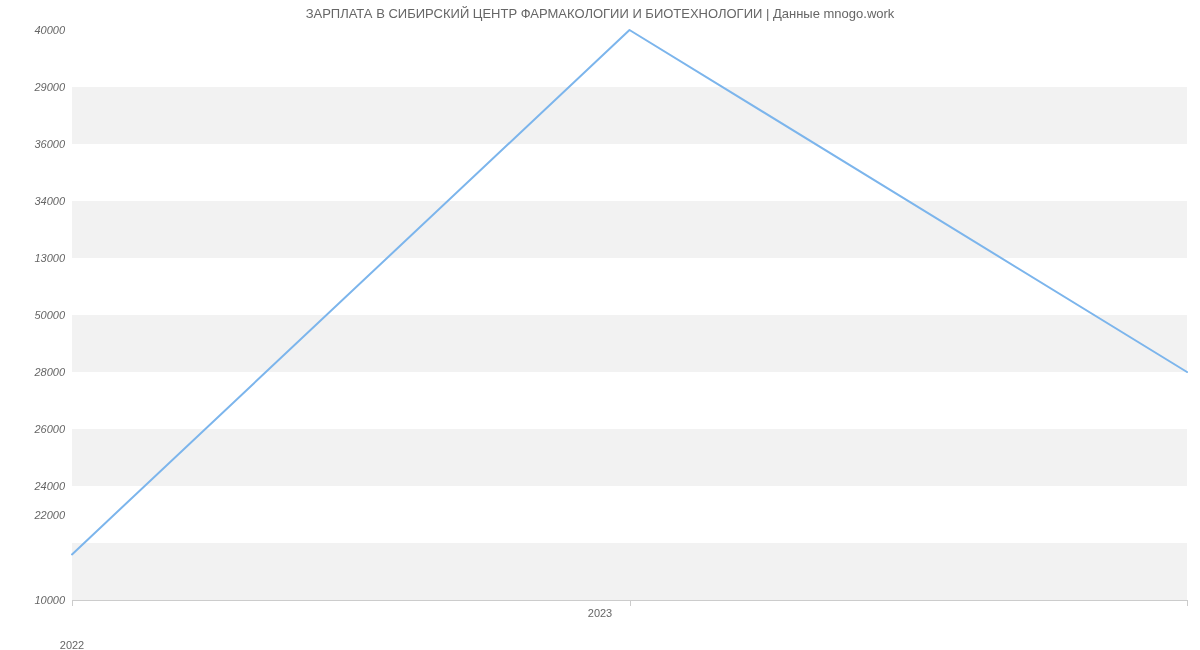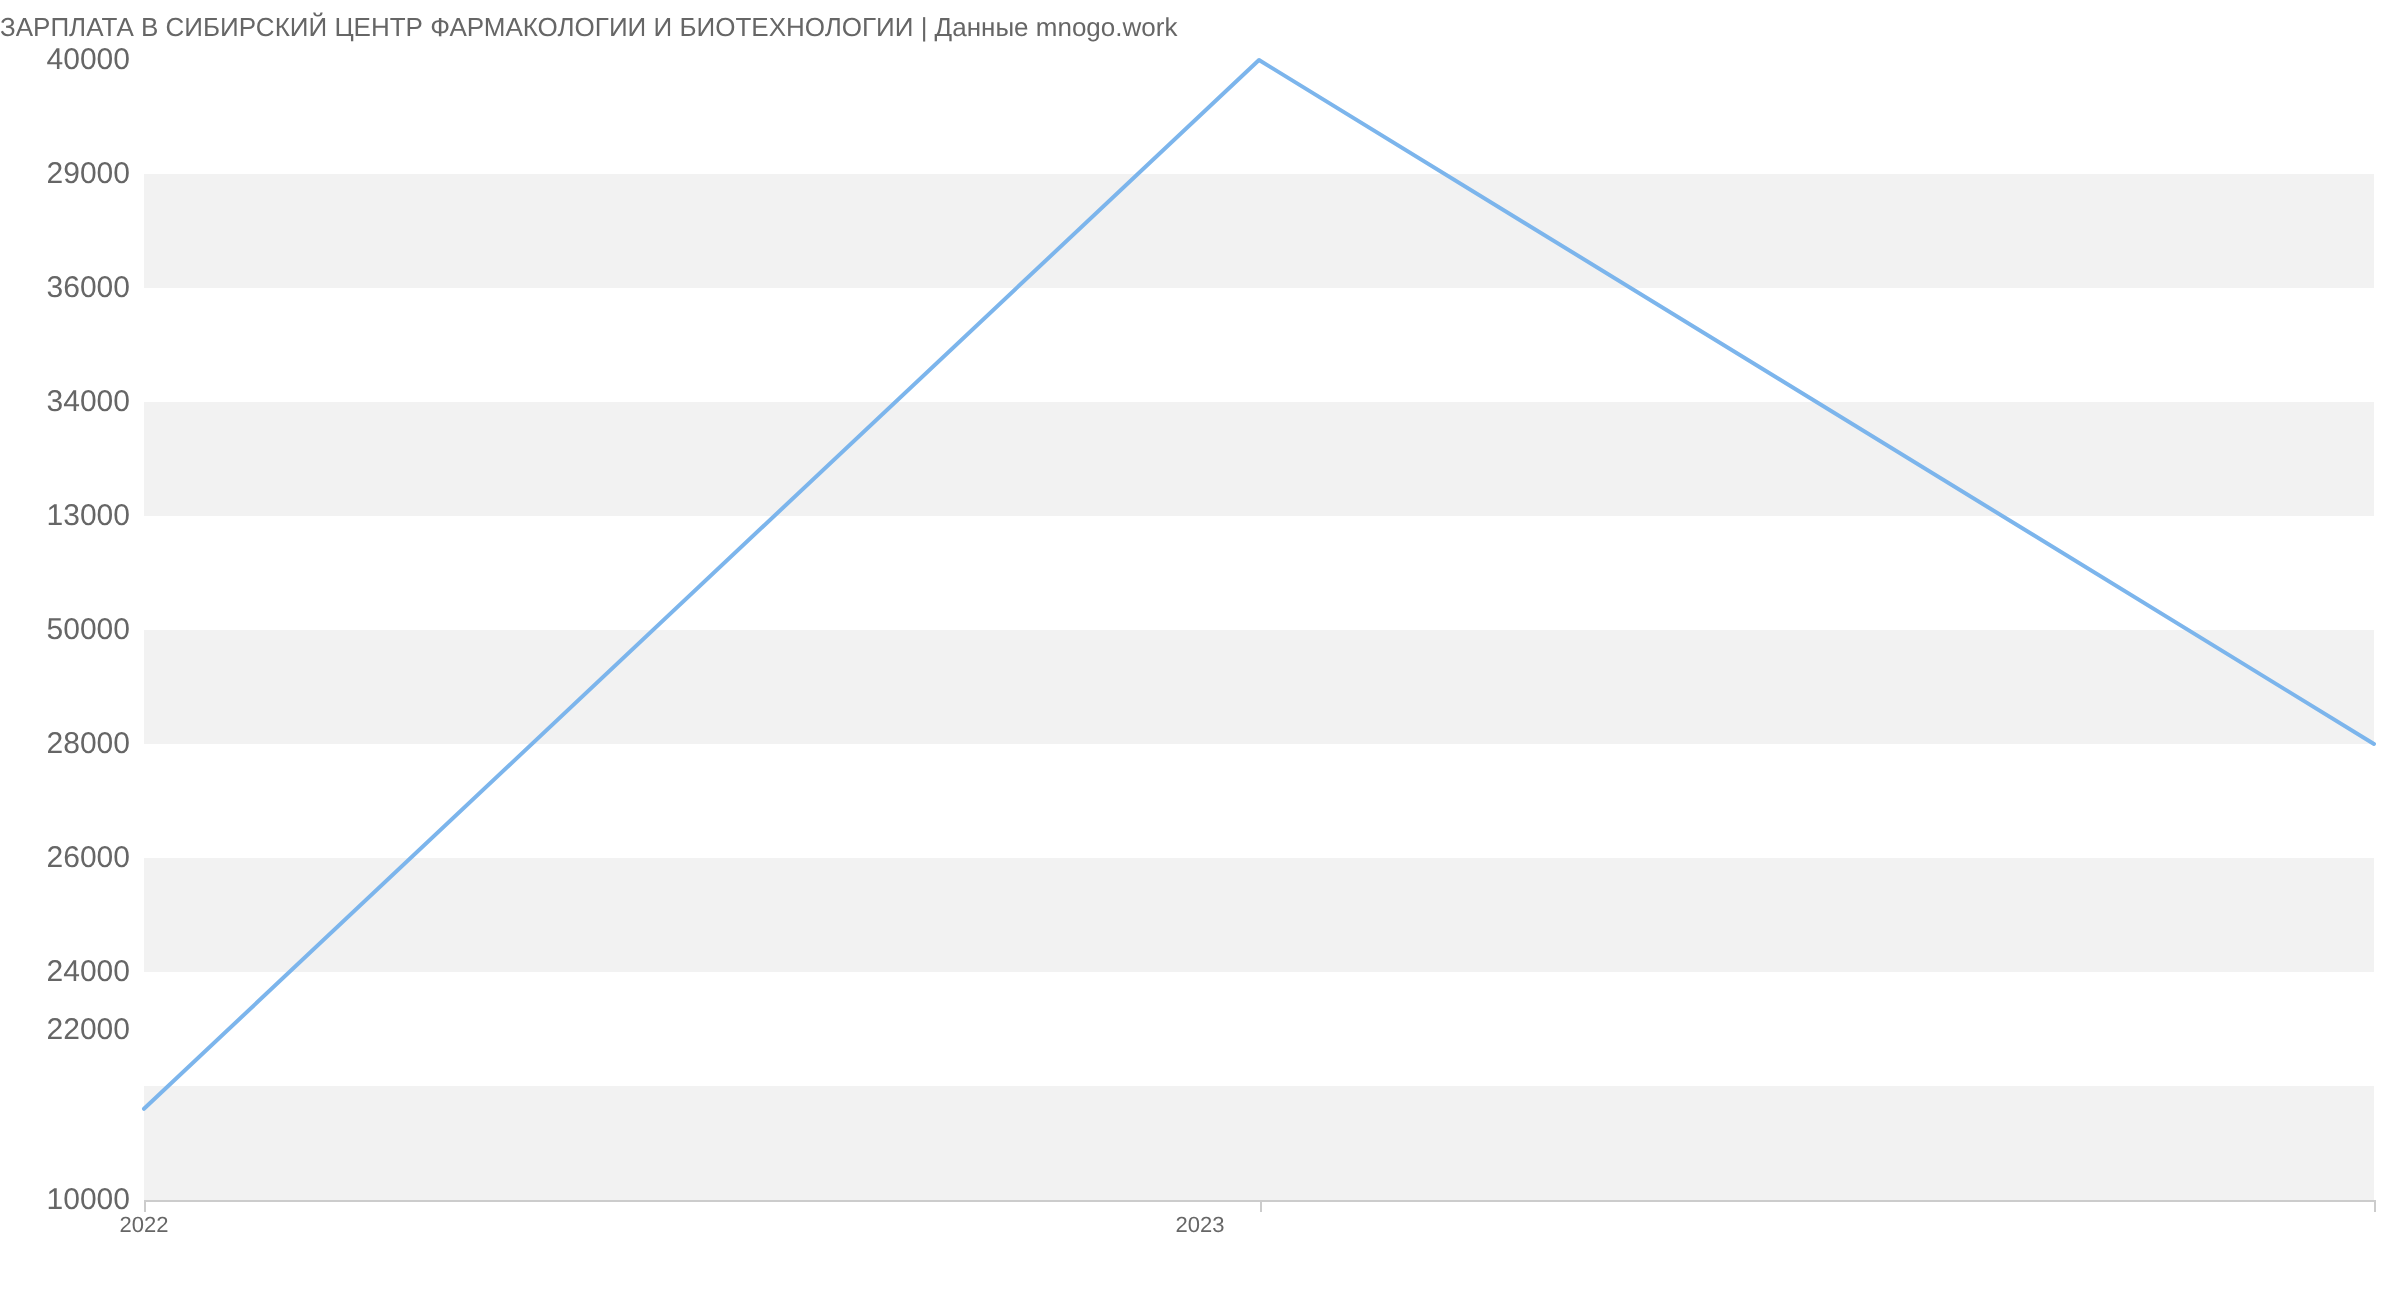--- a/index.html
+++ b/index.html
@@ -15,20 +15,21 @@
   .chart-wrap {
     position: relative;
     width: 1200px;
     height: 650px;
   }
   .title {
     position: absolute;
     top: 6px;
     left: 0;
     width: 1200px;
+    text-align: center;
     font-size: 13px;
     color: #666666;
   }
   .plot {
     position: absolute;
     left: 72px;
     top: 30px;
     width: 1115px;  
     height: 570px;  
     border-bottom: 1px solid #cccccc;
@@ -38,22 +39,23 @@
     position: absolute;
     left: 0;
     width: 100%;
     background: #f2f2f2;
   }
   .y-tick-label {
     position: absolute;
     right: 1135px;
     text-align: right;
     color: #666666;
-    font-size: 15px;
+    font-size: 11px;
     transform: translateY(-50%);
+    font-style: italic;
   }
   .x-tick-label {
     position: absolute;
     top: 607px;
     color: #666666;
     font-size: 11px;
     transform: translateX(-50%);
   }
   .x-tick {
     position: absolute;
@@ -101,18 +103,18 @@
     <div class="y-tick-label" style="top: 486px;">24000</div>
     <div class="y-tick-label" style="top: 429px;">26000</div>
     <div class="y-tick-label" style="top: 372px;">28000</div>
     <div class="y-tick-label" style="top: 315px;">50000</div>
     <div class="y-tick-label" style="top: 258px;">13000</div>
     <div class="y-tick-label" style="top: 201px;">34000</div>
     <div class="y-tick-label" style="top: 144px; margin-left: 40px;">36000</div>
     <div class="y-tick-label" style="top: 87px;">29000</div>
     <div class="y-tick-label" style="top: 30px;">40000</div>
     <div class="x-tick" style="left: 72px;"></div>
-    <div class="x-tick-label" style="left: 72px;">2022</div>
+    <div class="x-tick-label" style="left: 72px; margin-top: 32px;">2022</div>
     <div class="x-tick" style="left: 629.5px;"></div>
     <div class="x-tick-label" style="left: 600px;">2023</div>
     <div class="x-tick" style="left: 1187px;"></div>
     <div class="x-tick-label" style="left: 1187px; margin-left: 32px;">2024</div>
   </div>
 
 </body></html>

